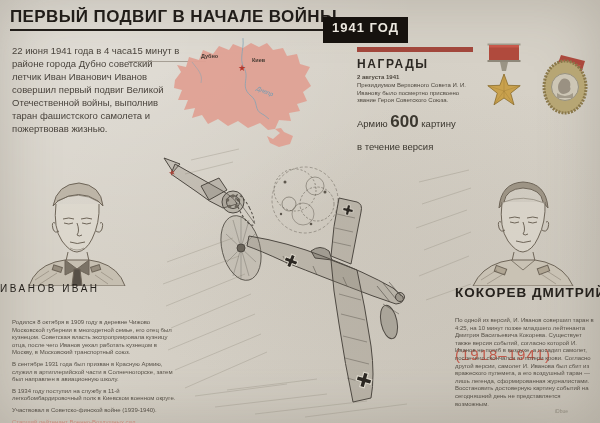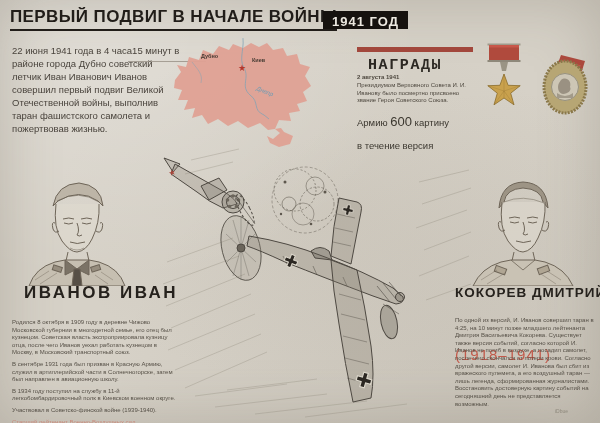--- a/index.html
+++ b/index.html
@@ -6,32 +6,32 @@
   .poster{position:relative;width:600px;height:423px;overflow:hidden;
     background-color:#d6d1c7;
     background-image:
       radial-gradient(ellipse at 18% 8%, rgba(255,255,255,.28), transparent 45%),
       radial-gradient(ellipse at 85% 95%, rgba(120,110,95,.14), transparent 55%),
       radial-gradient(ellipse at 55% 50%, rgba(145,135,118,.08), transparent 60%);
     box-shadow:inset 0 0 60px rgba(100,92,78,.28);
     font-family:"Liberation Sans",sans-serif;}
   .title{position:absolute;left:10px;top:7px;font-size:17px;font-weight:bold;letter-spacing:.4px;
     color:#211d19;border-bottom:2.5px solid #211d19;padding-bottom:2px;white-space:nowrap;}
-  .year-badge{position:absolute;left:323px;top:11px;background:#16120e;color:#ece8df;
-    font-size:13px;font-weight:bold;letter-spacing:1px;padding:3px 9px 0;}
+  .year-badge{position:absolute;left:323px;top:17px;background:#16120e;color:#ece8df;
+    font-size:13px;font-weight:bold;letter-spacing:1px;padding:3px 9px 8px;}
   .intro{position:absolute;left:12px;top:44px;width:168px;font-size:9.5px;line-height:13px;color:#49433c;}
   .map-connector{position:absolute;left:128px;top:61px;width:78px;height:1px;background:rgba(110,100,88,.5);}
   .awards-bar{position:absolute;left:357px;top:47px;width:116px;height:5px;background:#a2473c;}
-  .awards-heading{position:absolute;left:368px;top:57px;font-size:15px;font-weight:bold;
-    letter-spacing:1.6px;color:#2c2823;font-family:Liberation Mono, monospace;}
+  .awards-heading{position:absolute;left:357px;top:57px;font-size:12px;font-weight:bold;
+    letter-spacing:1.6px;color:#2c2823;}
   .awards-date{position:absolute;left:357px;top:74px;font-size:6px;font-weight:bold;color:#4e483f;}
   .awards-text{position:absolute;left:357px;top:82px;width:112px;font-size:6px;line-height:7.5px;color:#4e483f;}
   .stat{position:absolute;left:357px;top:116px;width:165px;font-size:9.5px;line-height:11.5px;color:#3b372f;}
-  .stat .num{font-size:13px;font-weight:normal;}
-  .name-left{position:absolute;left:24px;top:283px;font-size:17px;font-weight:bold;letter-spacing:2.5px;color:#26221d;white-space:nowrap;}
+  .stat .num{font-size:17px;font-weight:bold;}
+  .name-left{position:absolute;left:0;top:283px;font-size:10px;font-weight:normal;letter-spacing:2.5px;color:#26221d;white-space:nowrap;}
   .years-left{position:absolute;left:12px;top:301px;font-size:12.5px;letter-spacing:1.5px;color:#c25a4b;}
   .bio-left{position:absolute;left:12px;top:319px;width:164px;font-size:6px;line-height:7.6px;color:#565047;}
   .bio-left p{margin:0 0 4px;}
   .rank{color:#c9897b;}
   .name-right{position:absolute;left:455px;top:285px;font-size:13.5px;font-weight:bold;letter-spacing:1px;color:#26221d;white-space:nowrap;}
   .years-right{position:absolute;left:455px;top:301px;font-size:15px;letter-spacing:1px;color:#c25a4b;margin-top:45px;}
   .bio-right{position:absolute;left:455px;top:317px;width:140px;font-size:6px;line-height:7.6px;color:#565047;}
   .watermark{position:absolute;left:555px;top:408px;font-size:5px;color:#8e897c;}
   svg{position:absolute;}
   svg.map{left:172px;top:38px;}

